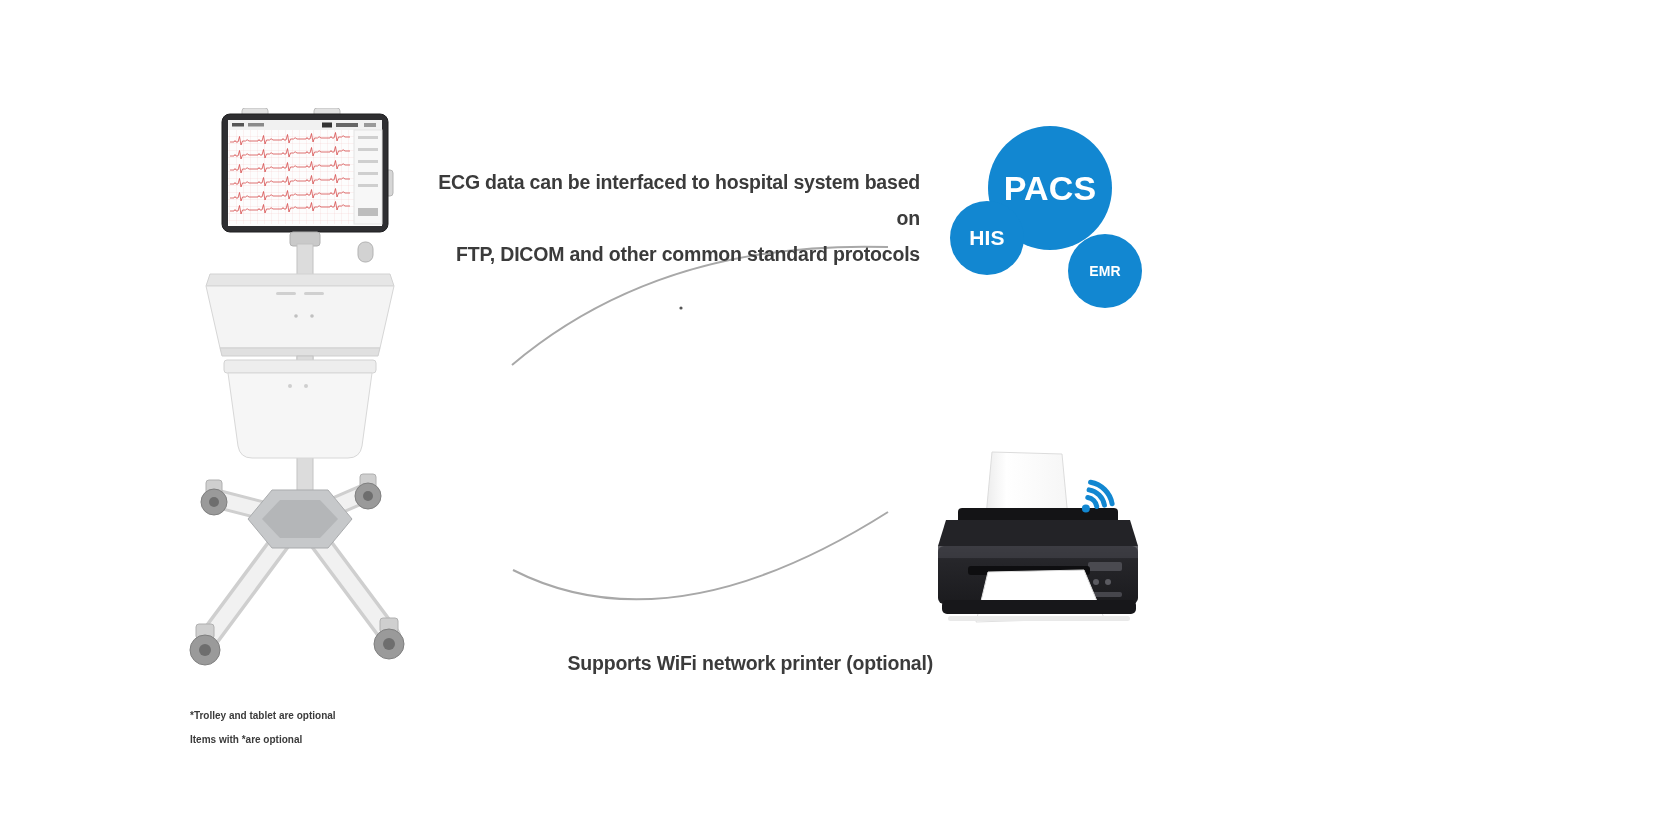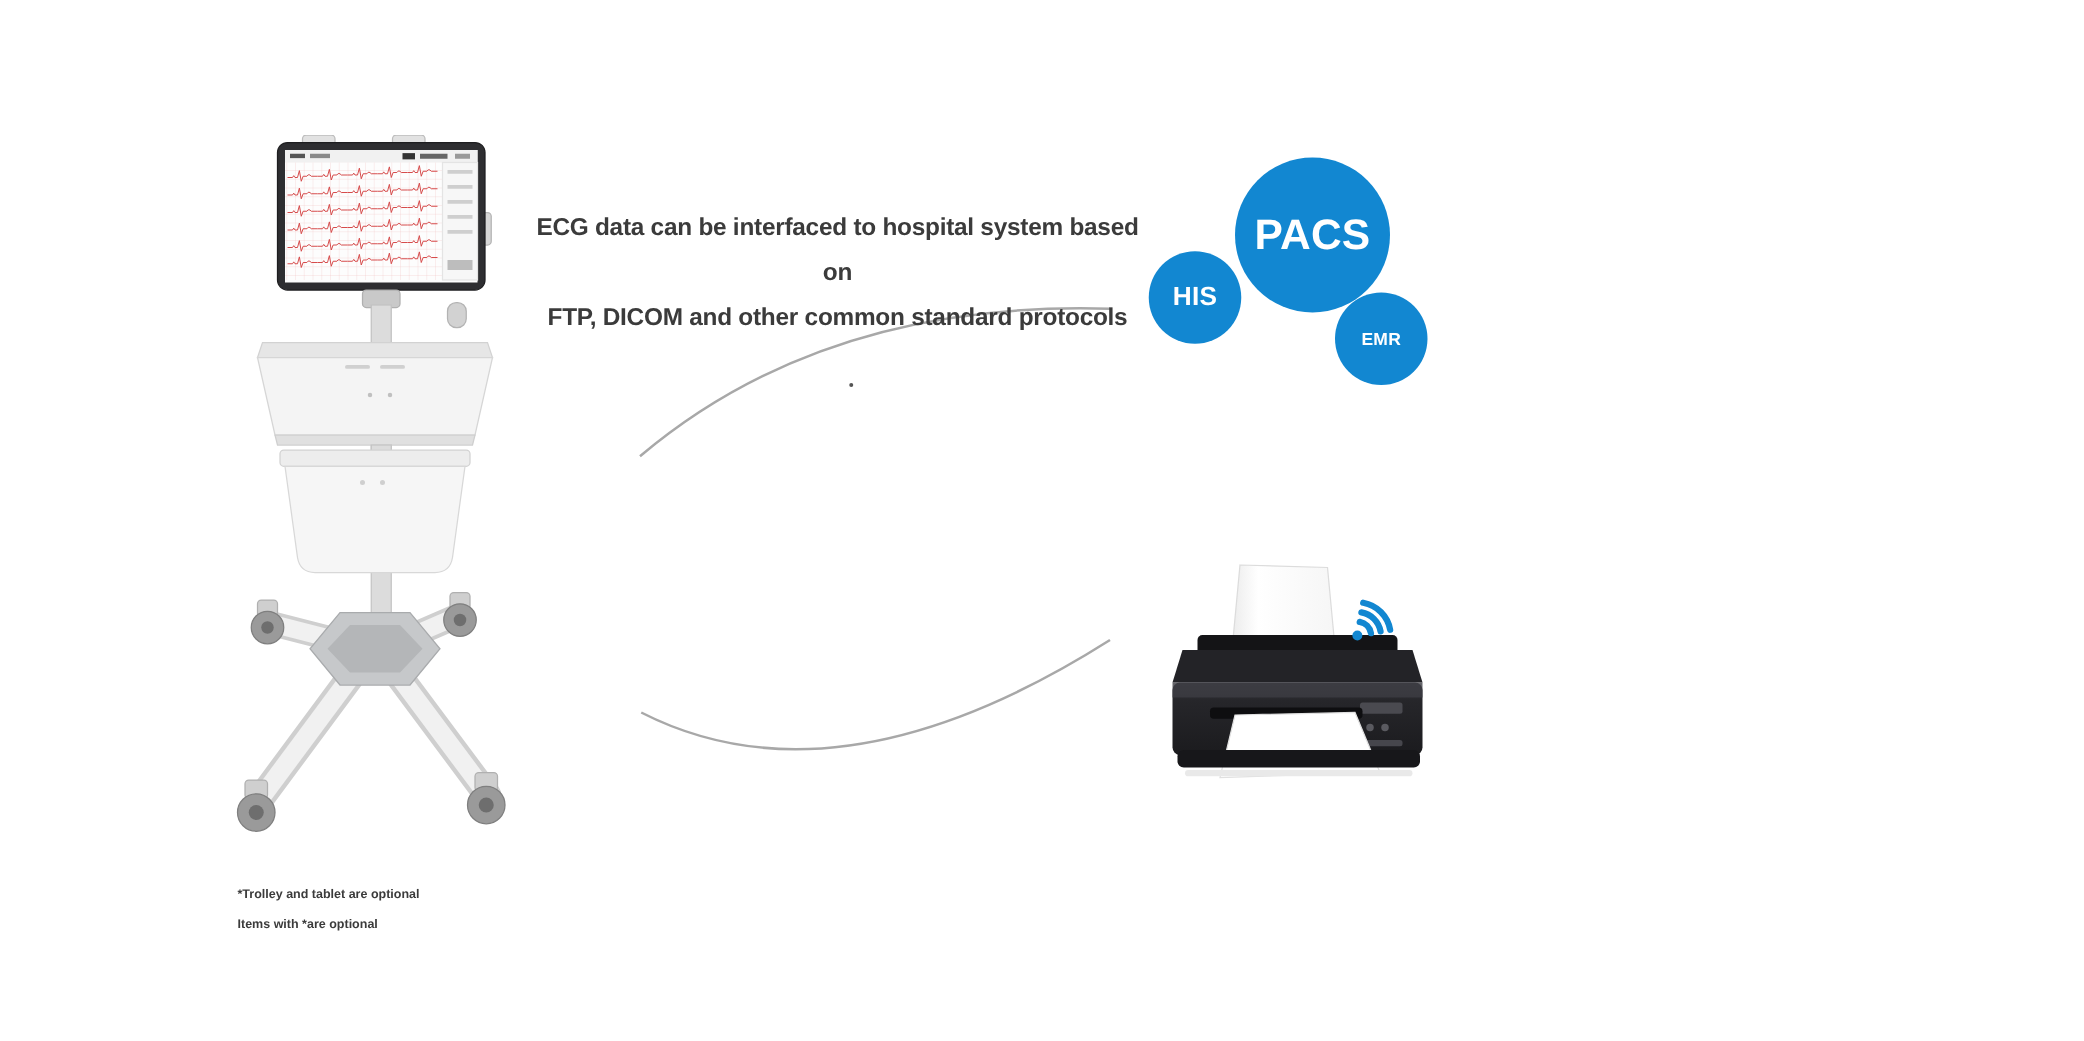--- a/index.html
+++ b/index.html
@@ -4,36 +4,36 @@
 <style>
   html,body{margin:0;padding:0;background:#fff;}
   #canvas{
     position:relative;width:1667px;height:833px;background:#fff;overflow:hidden;
     font-family:"Liberation Sans",sans-serif;color:var(--text-dark,#3b3b3b);
   }
   .abs{position:absolute;}
   
   .caption{
     font-weight:bold;color:var(--text-dark,#3b3b3b);
-    letter-spacing:-0.2px;text-align:center;
+    letter-spacing:-0.2px;text-align:right;
   }
   .caption-top{left:420px;top:164px;width:500px;font-size:19.5px;line-height:36px;}
   .caption-bottom{left:433px;top:652px;width:500px;font-size:19.5px;}
   .footnote{
     left:190px;top:704px;width:320px;font-weight:bold;font-size:10px;
     line-height:24px;text-align:left;color:var(--text-dark,#3b3b3b);
   }
   
   .bubble{
     background:var(--bubble-blue,#1287d1);border-radius:50%;
     display:flex;align-items:center;justify-content:center;
     color:#fff;font-weight:bold;letter-spacing:0.2px;
   }
   .bubble-pacs{left:988px;top:126px;width:124px;height:124px;font-size:34px;z-index:1;text-align:right;}
-  .bubble-his{left:919px;top:201px;width:74px;height:74px;font-size:21px;z-index:2;}
+  .bubble-his{left:950px;top:201px;width:74px;height:74px;font-size:21px;z-index:2;}
   .bubble-emr{left:1068px;top:234px;width:74px;height:74px;font-size:14px;z-index:2;}
   
   .arc{stroke:var(--arc-gray,#a8a8a8);stroke-width:2;fill:none;}
   .center-dot{fill:#555;}
   
   .wifi-stroke{stroke:var(--wifi-blue,#1287d1);stroke-width:4.5;fill:none;stroke-linecap:round;}
   .wifi-dot{fill:var(--wifi-blue,#1287d1);}
   
   .trace{stroke:var(--ecg_trace_red,#d64b4b);stroke-width:0.8;fill:none;}
   .grid-line{stroke:#f3caca;stroke-width:0.5;}
@@ -161,20 +161,21 @@
     <path class="arc" d="M32 135 Q 180 10 408 17"></path>
     <path class="arc" d="M33 340 Q 190 420 408 282"></path>
     <circle class="center-dot" cx="201" cy="78" r="1.6"></circle>
   </svg>
 
   <div class="abs caption caption-top">
     <div>ECG data can be interfaced to hospital system based on</div>
     <div>FTP, DICOM and other common standard protocols</div>
   </div>
 
+  <div class="abs caption caption-bottom">Supports WiFi network printer (optional)</div>
 
   <div class="abs footnote">
     <div>*Trolley and tablet are optional</div>
     <div>Items with *are optional</div>
   </div>
 
   <div class="abs bubble bubble-pacs">
     <span>PACS</span>
   </div>
   <div class="abs bubble bubble-his">

